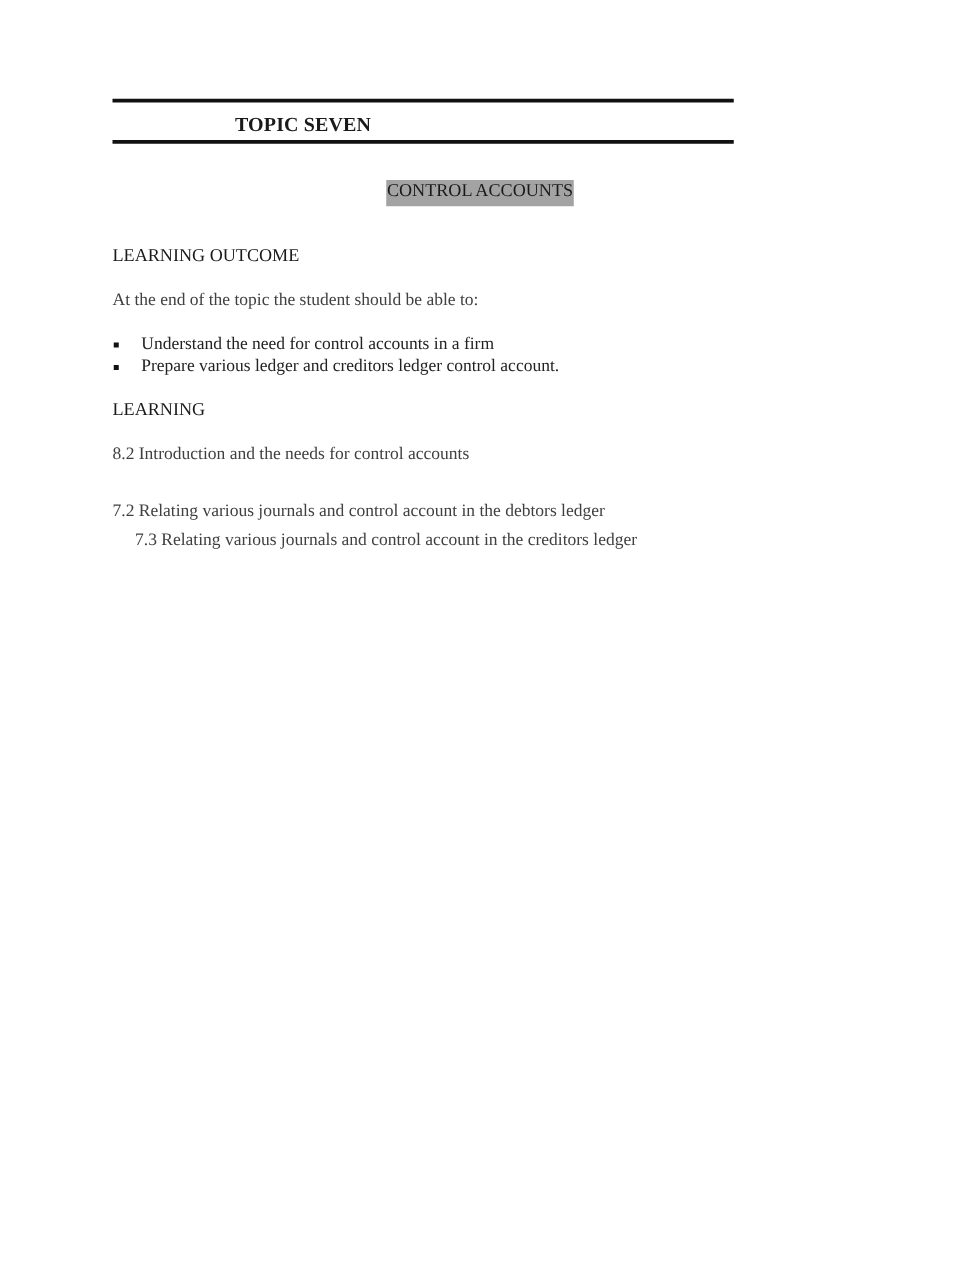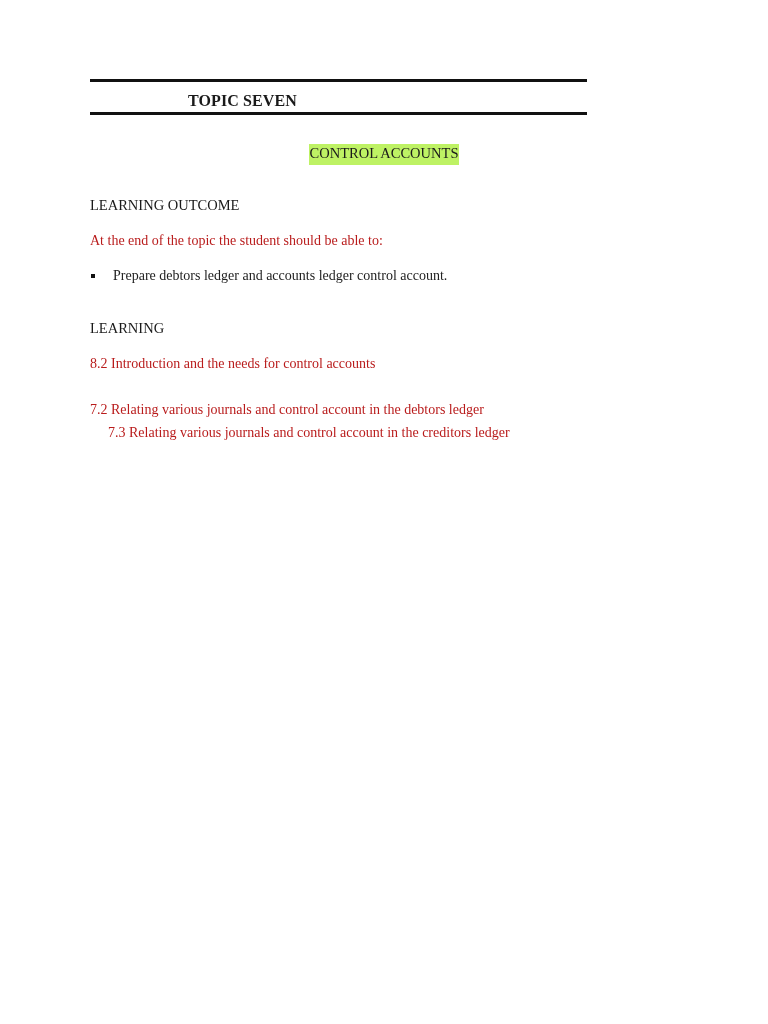--- a/index.html
+++ b/index.html
@@ -39,39 +39,39 @@
     }
     .subtitle-wrap {
       position: absolute;
       top: 144px;
       left: 0;
       width: 768px;
       text-align: center;
     }
     .subtitle {
       display: inline-block;
-      background: #bef264;
+      background: #a3a3a3;
       font-size: 14.5px;
       padding: 1px 1px 3px 1px;
       line-height: 17px;
       margin-left: 0px;
       position: relative;
       left: 0px;
     }
     .heading {
       position: absolute;
       left: 90px;
       font-weight: normal;
       font-size: 14.5px;
     }
     .para {
       position: absolute;
       left: 90px;
       font-size: 14px;
-      color: #b91c1c;
+      color: #404040;
     }
     .bullets {
       position: absolute;
       left: 90px;
       top: 267px;
       margin: 0;
       padding: 0;
       list-style: none;
       font-size: 14px;
       color: #222;
@@ -102,21 +102,25 @@
   <div class="subtitle-wrap">
     <span class="subtitle">CONTROL ACCOUNTS</span>
   </div>
 
   <div class="heading" style="top:197px;">LEARNING OUTCOME</div>
   <div class="para" style="top:233px;">At the end of the topic the student should be able to:</div>
 
   <ul class="bullets">
     <li>
       <span class="bullet-mark"></span>
-      <span>Prepare debtors ledger and accounts ledger control account.</span>
+      <span>Understand the need for control accounts in a firm</span>
+    </li>
+    <li>
+      <span class="bullet-mark"></span>
+      <span>Prepare various ledger and creditors ledger control account.</span>
     </li>
   </ul>
 
   <div class="heading" style="top:320px;">LEARNING</div>
   <div class="para" style="top:356px;">8.2 Introduction and the needs for control accounts</div>
   <div class="para" style="top:390px;margin-top:12px;">7.2 Relating various journals and control account in the debtors ledger</div>
   <div class="para" style="top:425px;margin-left:18px;">7.3 Relating various journals and control account in the creditors ledger</div>
 </div>
 
 </body></html>

